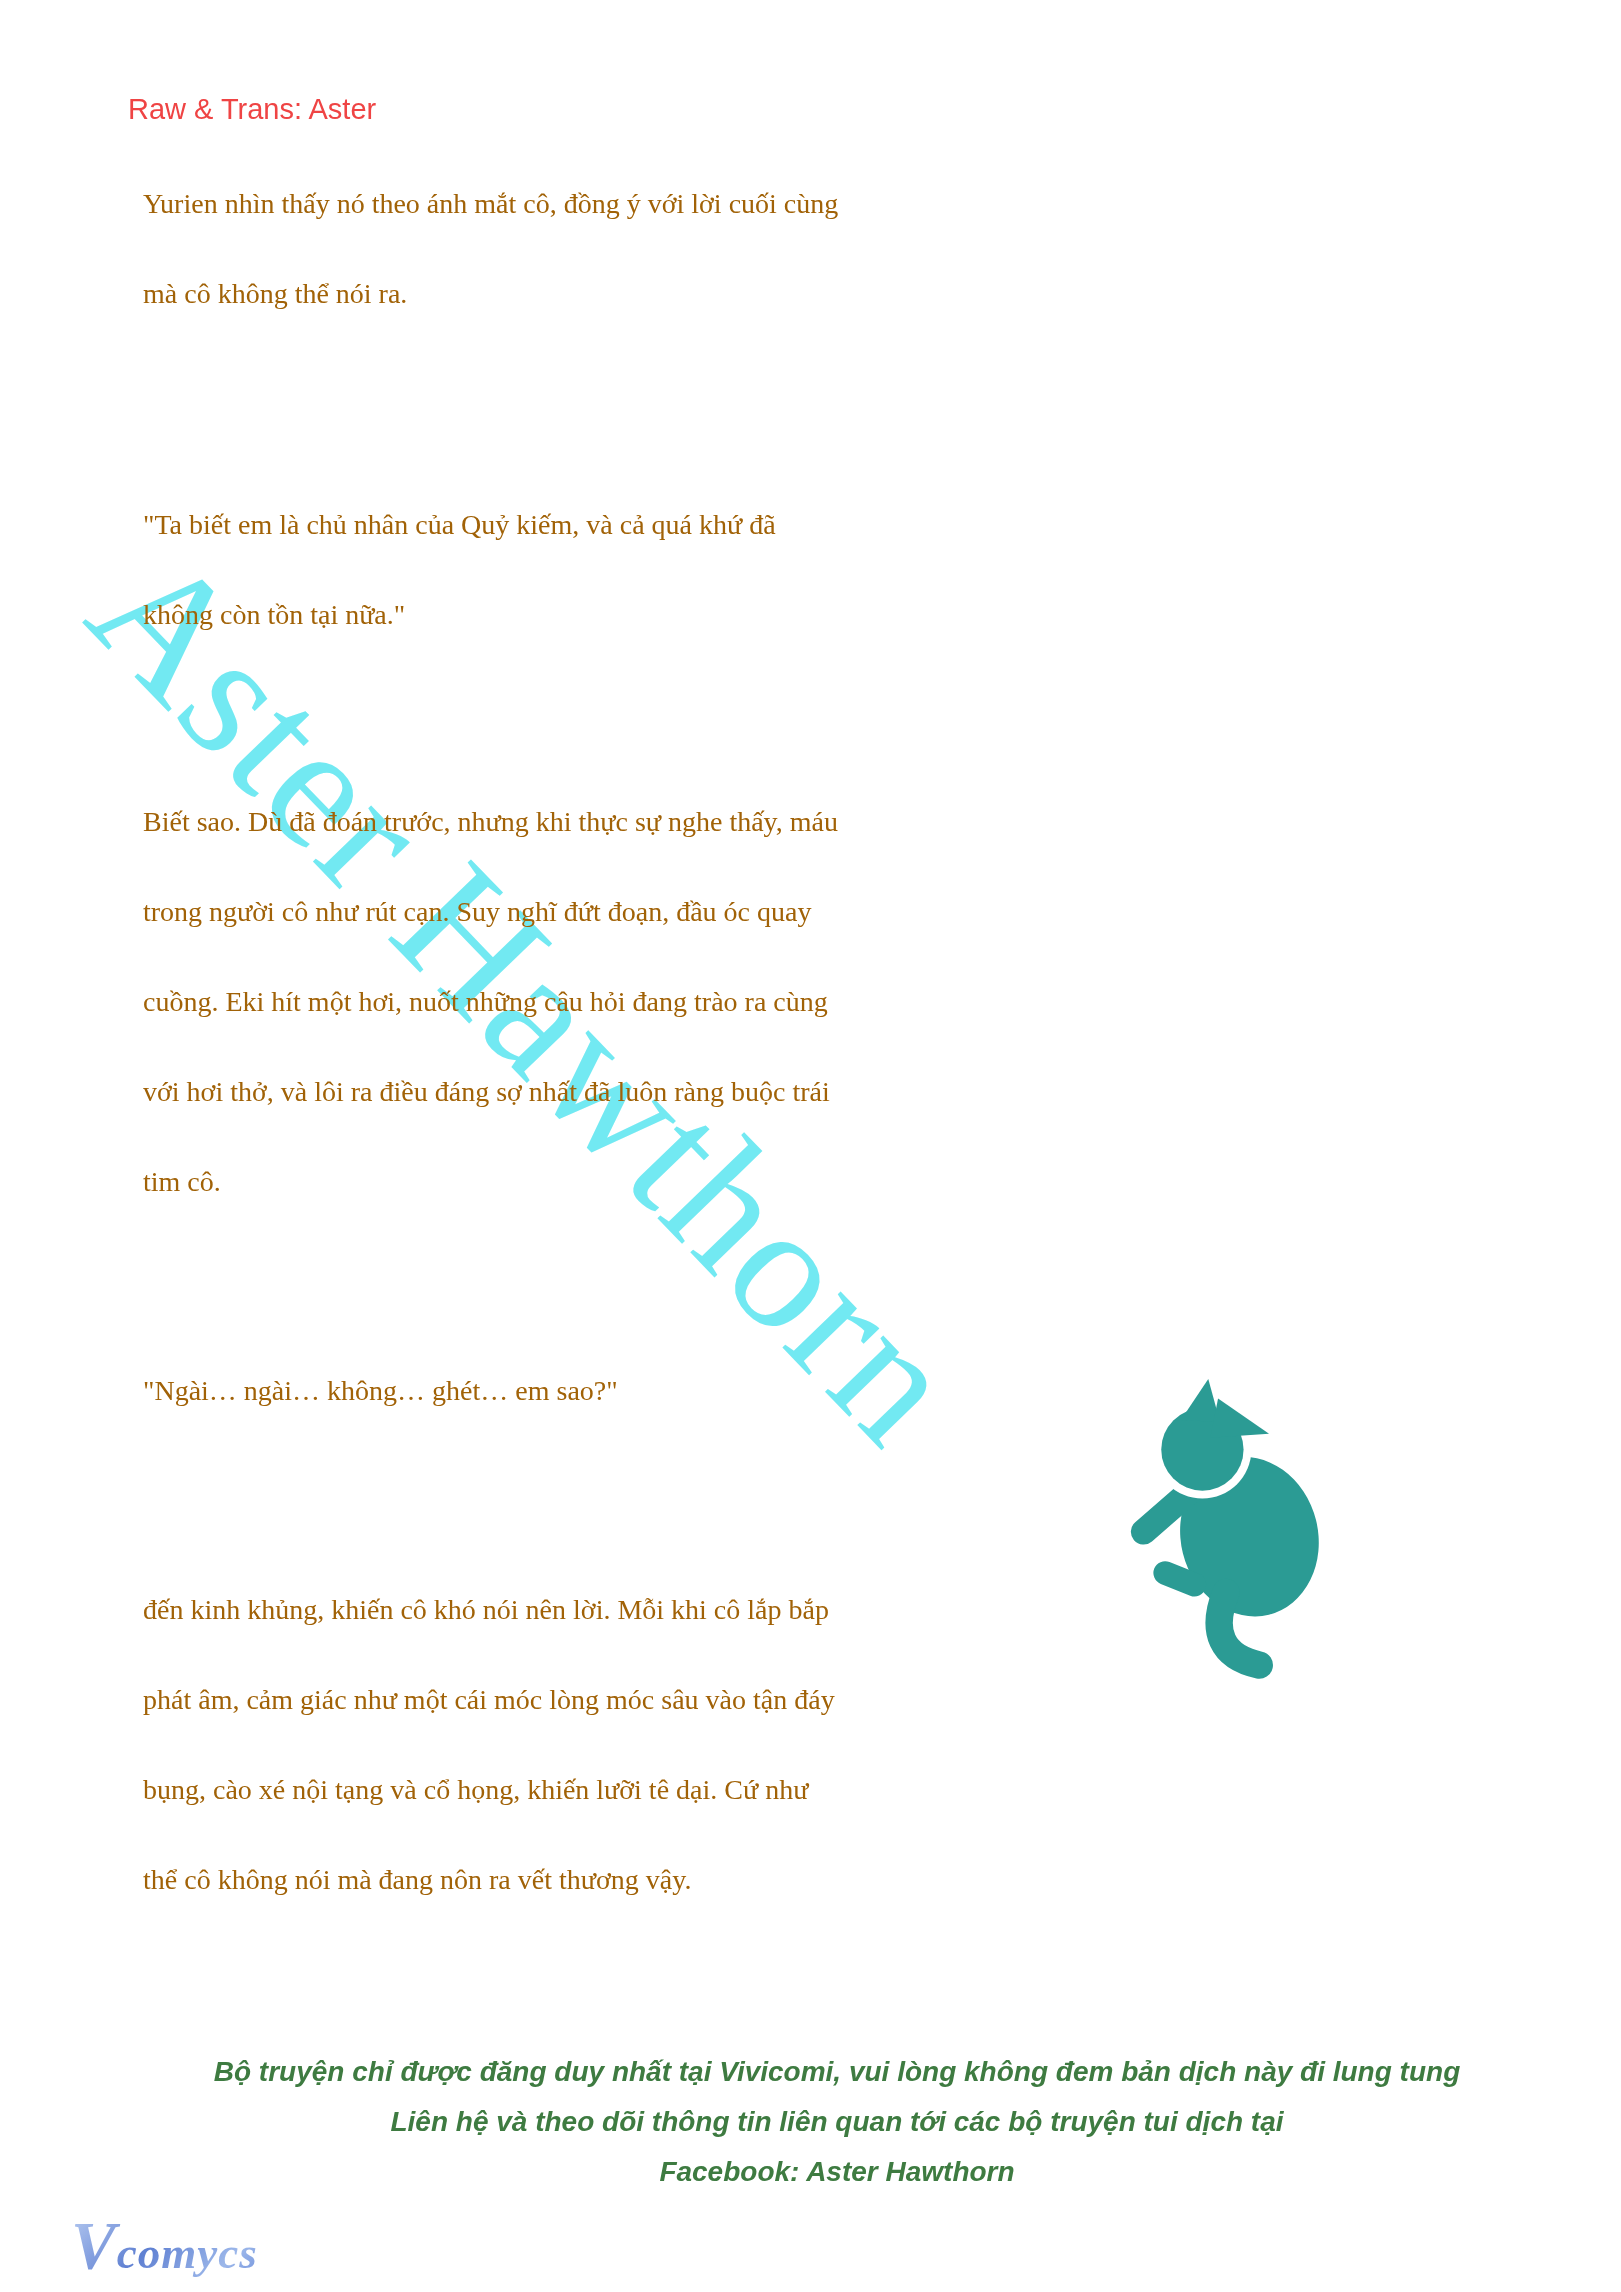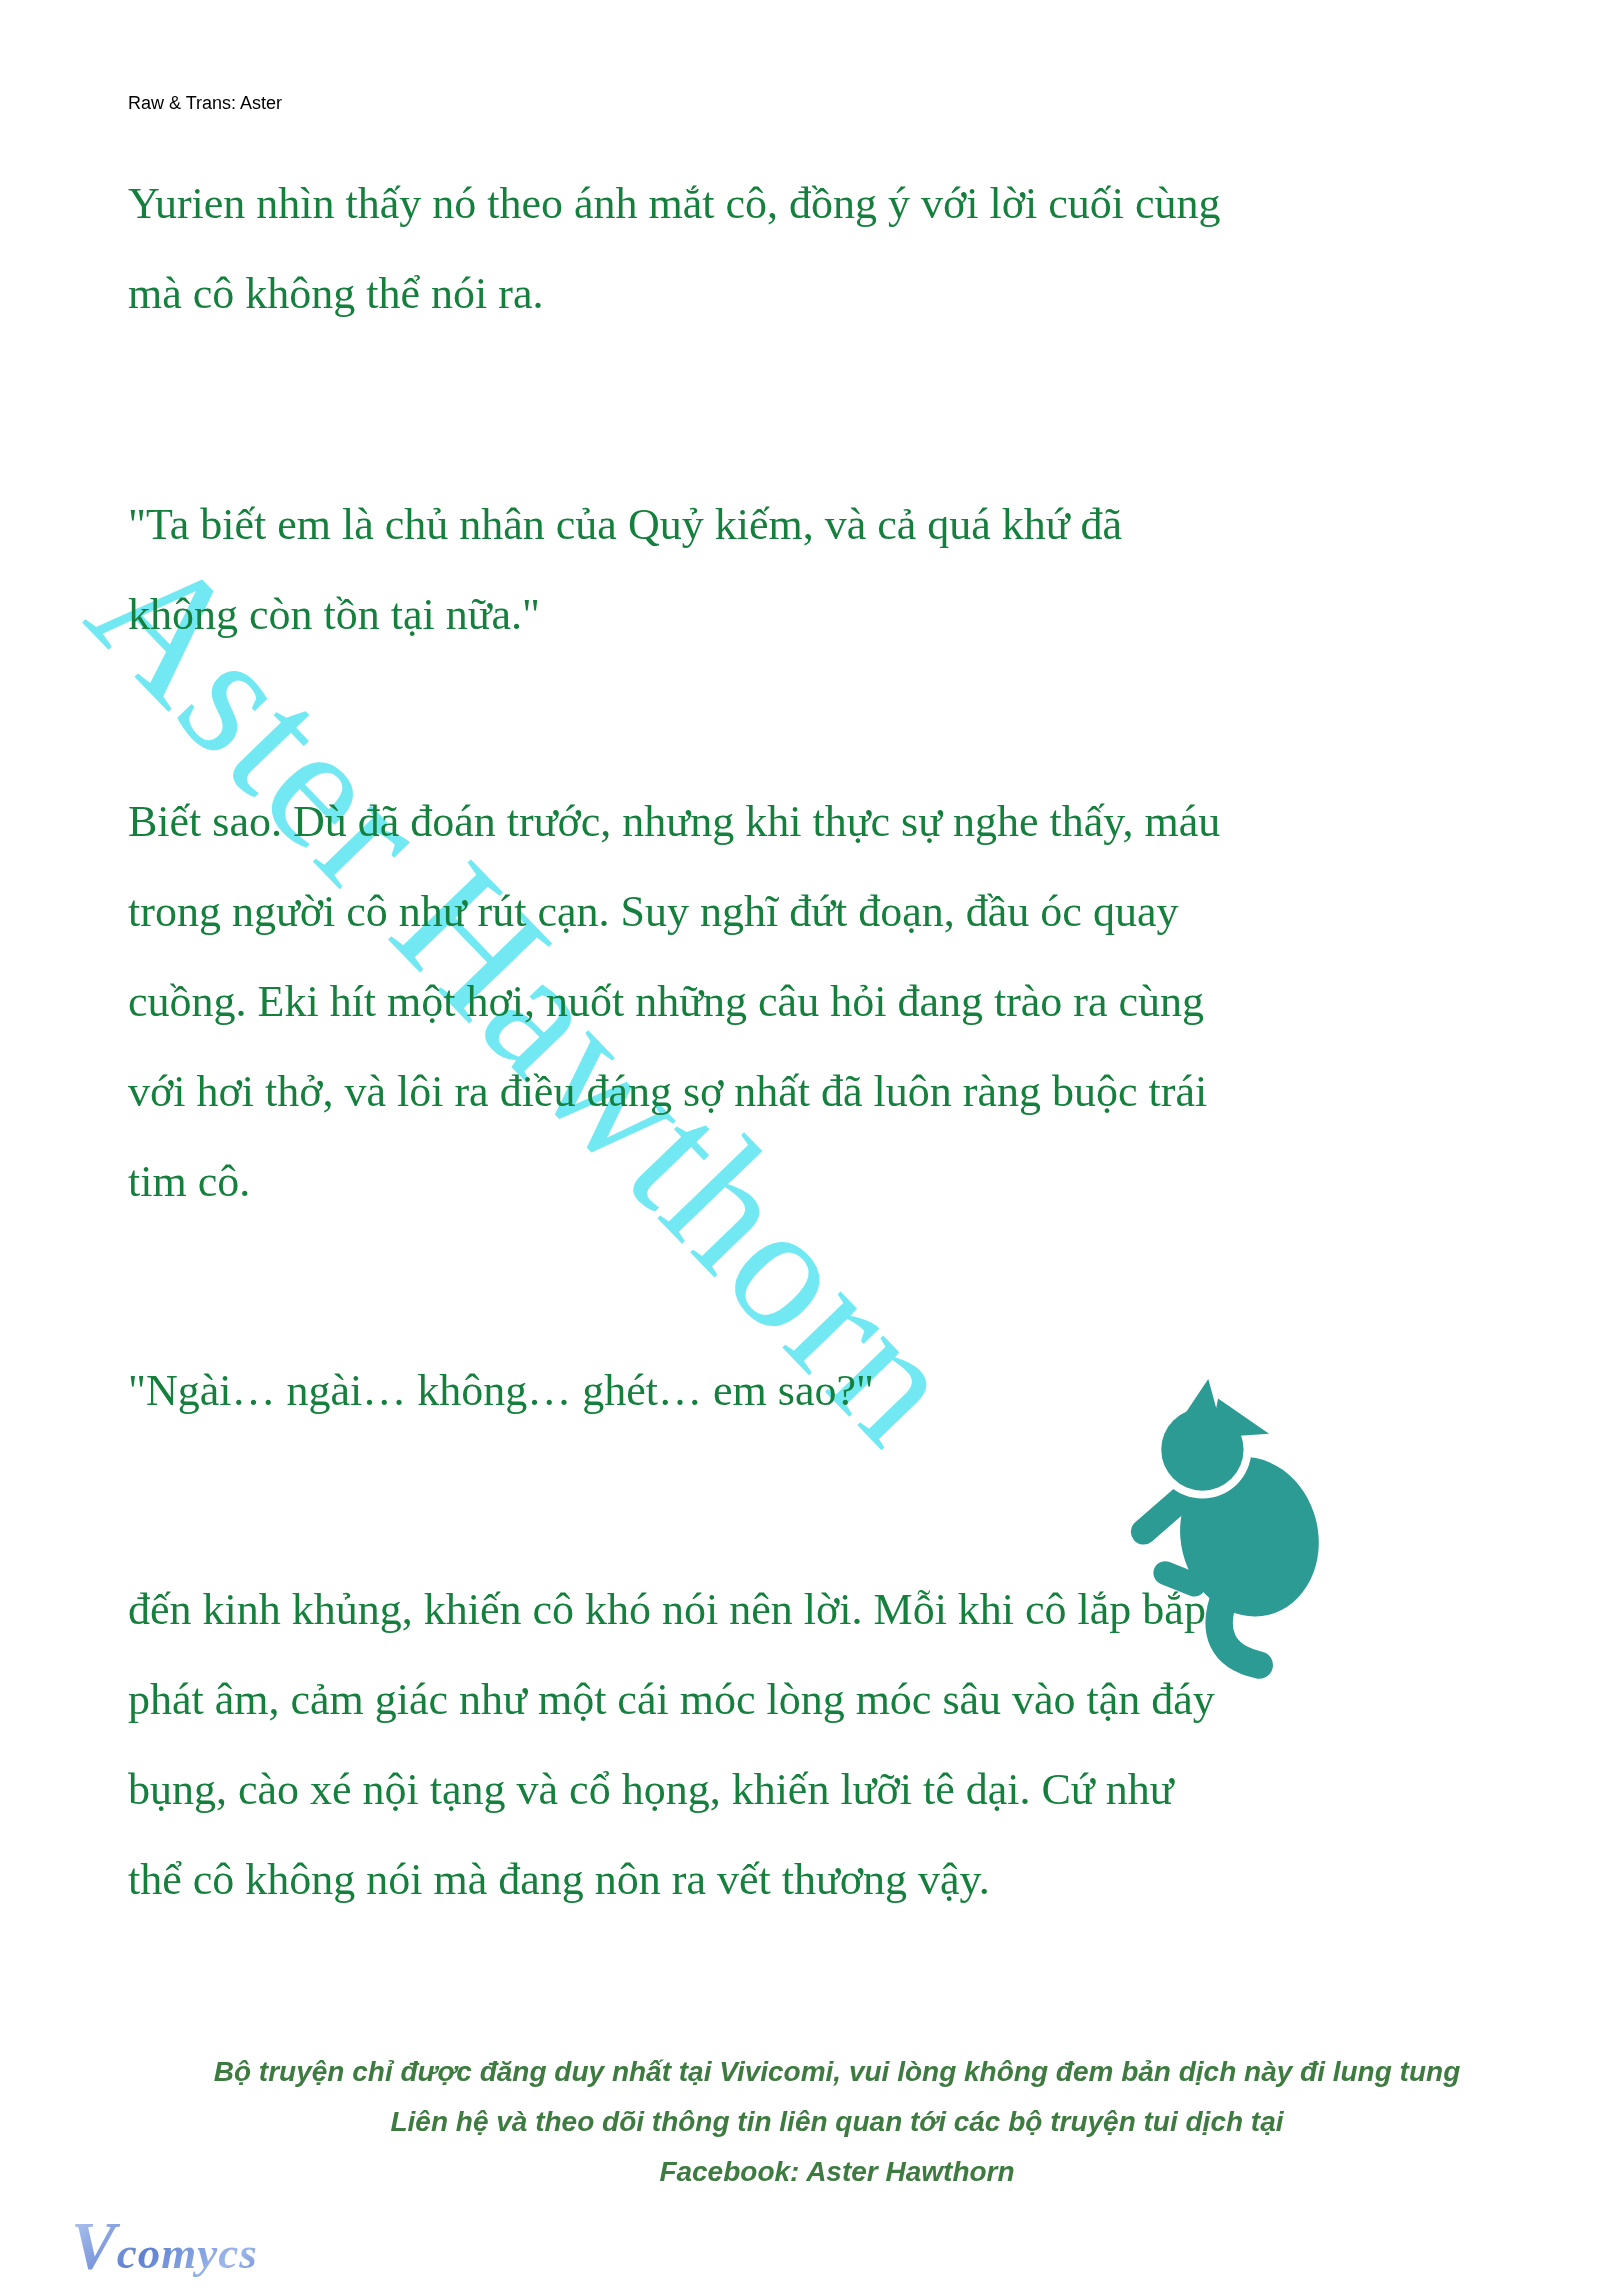--- a/index.html
+++ b/index.html
@@ -4,35 +4,35 @@
 <style>
   html,body{margin:0;padding:0;}
   body{
     width:1621px;height:2293px;position:relative;overflow:hidden;
     background:#ffffff;
     font-family:"Liberation Serif",serif;
   }
   .header{
     position:absolute;left:128px;top:93px;
     font-family:"Liberation Sans",sans-serif;
-    font-size:18px;color:#000000;z-index:3;
+    font-size:29px;color:#ef4444;z-index:3;
   }
   .watermark{
     position:absolute;left:196px;top:510px;
     font-family:"Liberation Serif",serif;
     font-size:176px;color:#72e9f2;
     transform:rotate(46deg);transform-origin:0 0;
     white-space:nowrap;z-index:0;letter-spacing:2px;
   }
   .cat{
     position:absolute;left:1124px;top:1365px;width:196px;height:314px;z-index:1;
   }
   .para{
-    position:absolute;left:128px;width:1421px;
-    font-size:44px;line-height:90px;color:#15803d;z-index:2;
+    position:absolute;left:143px;width:1421px;
+    font-size:28px;line-height:90px;color:#a16207;z-index:2;
   }
   .para .line{white-space:nowrap;}
   .p1{top:159px;}
   .p2{top:480px;}
   .p3{top:777px;}
   .p4{top:1346px;}
   .p5{top:1565px;}
   .footer{
     position:absolute;left:0;top:2047px;width:1580px;
     text-align:center;

